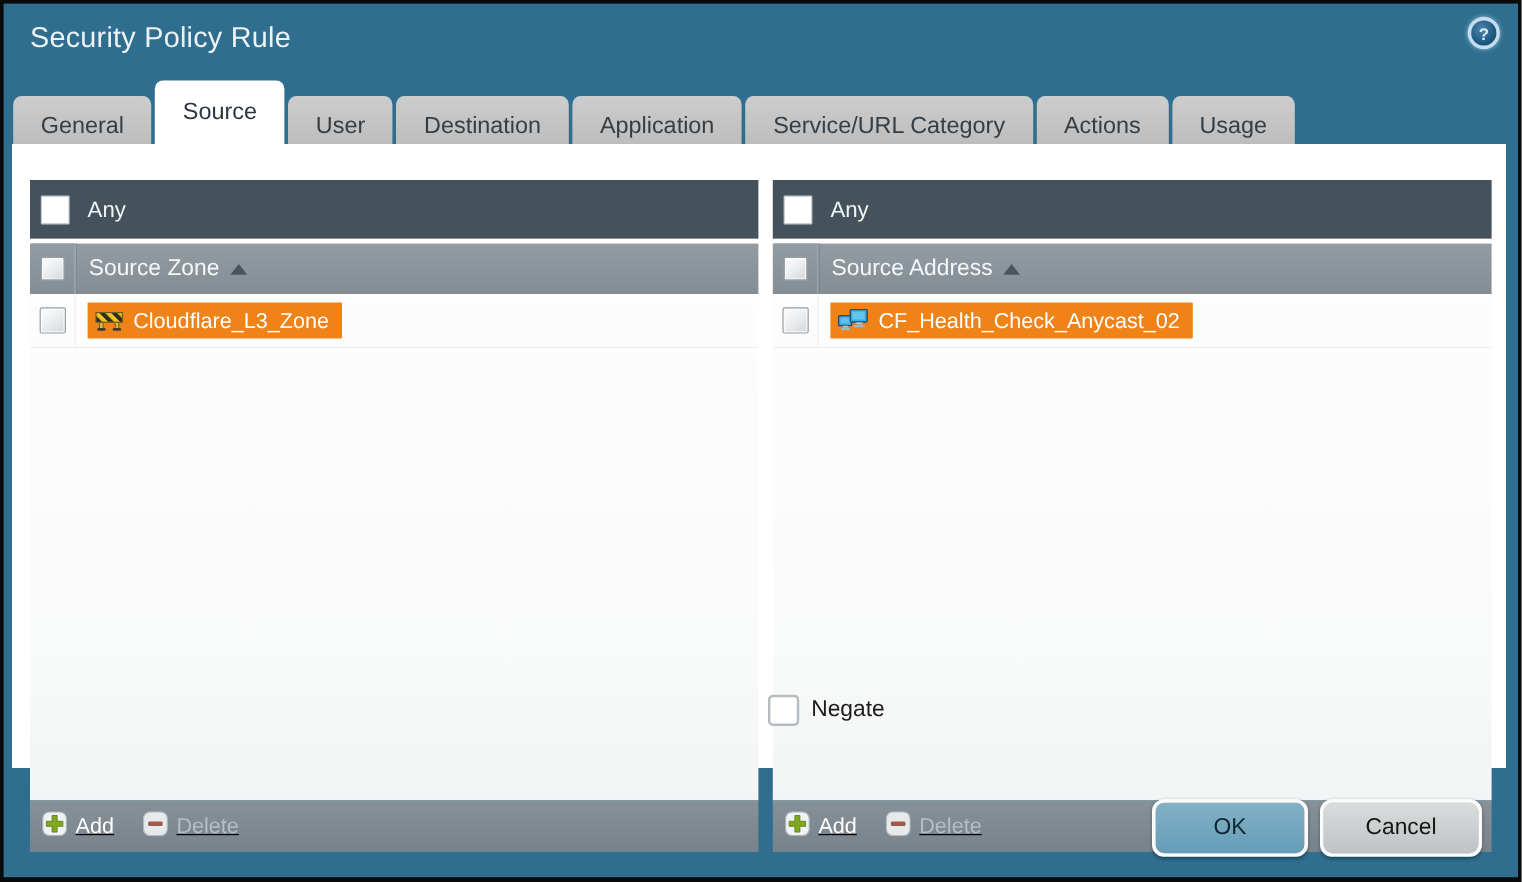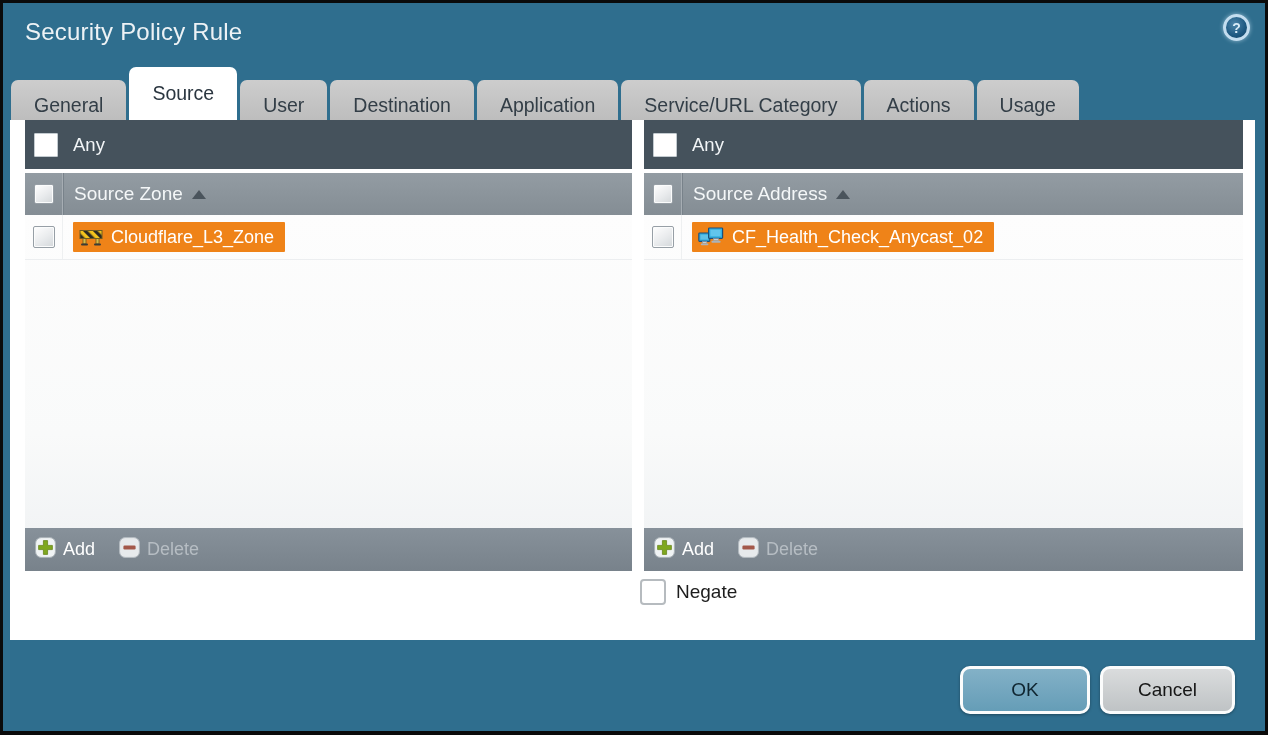--- a/index.html
+++ b/index.html
@@ -41,21 +41,21 @@
   .tab.active{
     background:#ffffff;height:53px;line-height:52px;color:#2b3640;
   }
   
   .content{
     position:absolute;left:7px;right:10px;top:117px;height:520px;
     background:#ffffff;
   }
   
   .panel{
-    position:absolute;top:0;height:451px;
+    position:absolute;top:30px;height:560px;
     display:flex;flex-direction:column;
   }
   .panel.left{left:15px;width:607px;}
   .panel.right{left:634px;width:599px;}
   .any-bar{
     height:49px;flex:0 0 49px;background:#45525c;
     display:flex;align-items:center;padding-left:9px;box-sizing:border-box;
   }
   .any-label{color:#f2f5f7;font-size:18.5px;margin-left:15px;}
   .cb-any{
@@ -95,21 +95,21 @@
   .row:nth-child(odd){border-bottom:1px solid #eceef0;}
   .row .cb-col{border-right:1px solid #eef0f1;}
   .chip{
     margin-left:10px;height:30px;display:inline-flex;align-items:center;
     background:#ef8318;padding:0 11px 0 6px;gap:8px;border-radius:1px;
     color:#ffffff;font-size:18px;cursor:pointer;white-space:nowrap;
   }
   .panel-footer{
     height:43px;flex:0 0 43px;
     background:linear-gradient(#87919a,#78828b);
-    display:flex;align-items:center;padding-left:10px;box-sizing:border-box;gap:24px;
+    display:flex;align-items:center;padding-left:10px;box-sizing:border-box;gap:24px;text-decoration:underline;
   }
   .ftr-btn{display:inline-flex;align-items:center;gap:7px;cursor:pointer;}
   .ftr-btn .lbl{font-size:18px;}
   .ftr-btn.add .lbl{color:#ffffff;}
   .ftr-btn.del .lbl{color:#b6bdc3;}
   .ftr-btn.del{cursor:default;}
   
   .negate{
     position:absolute;left:630px;top:459px;display:flex;align-items:center;
   }

